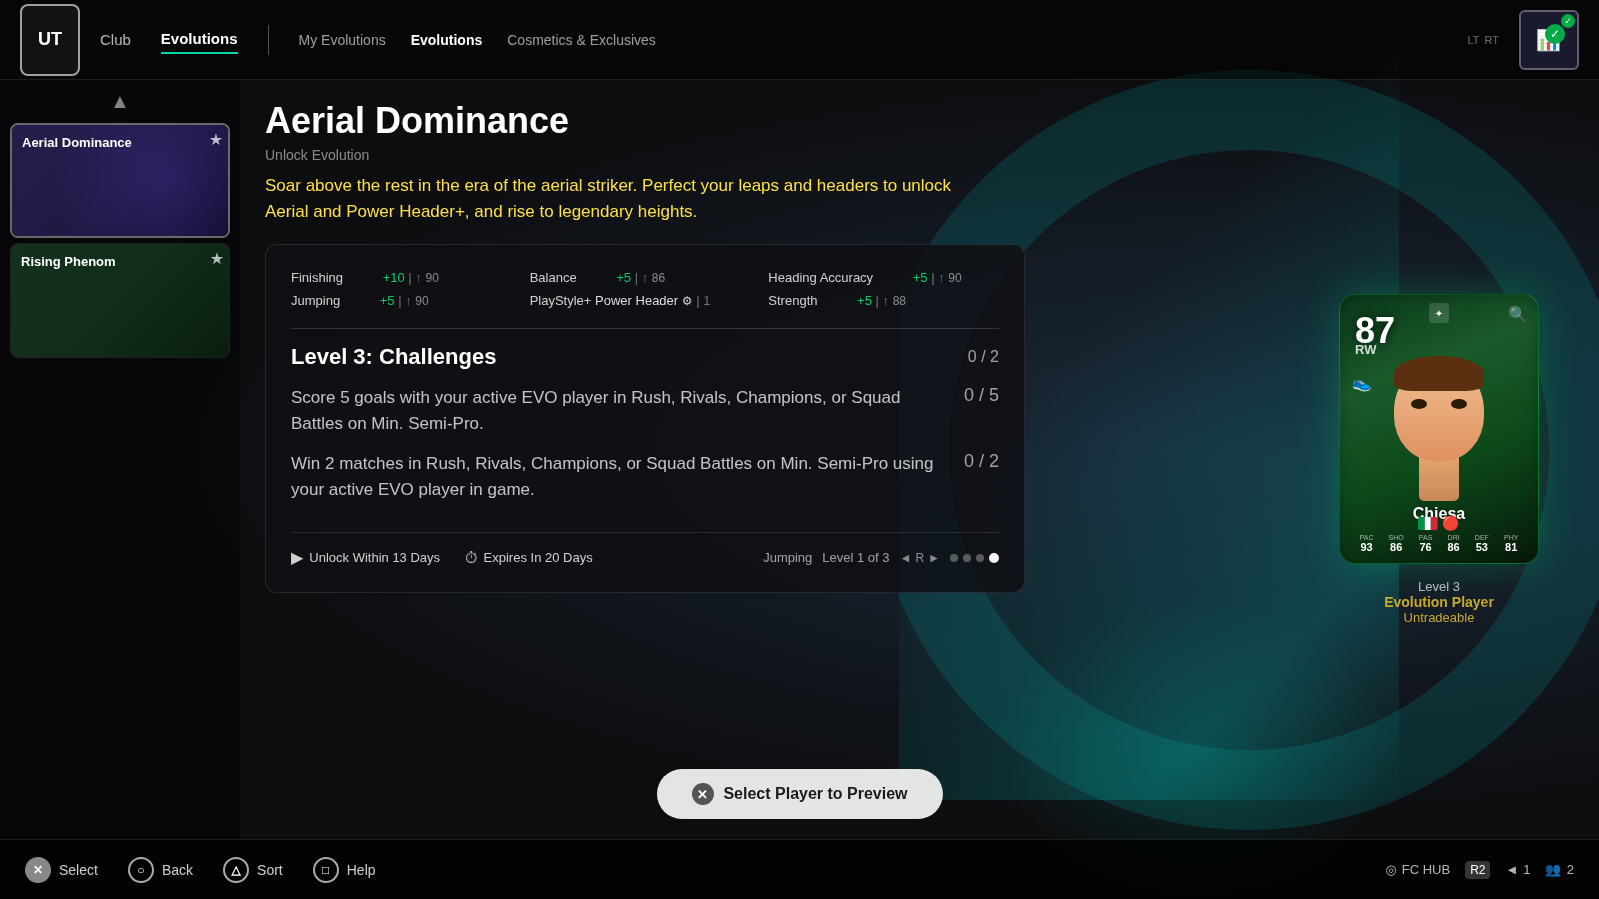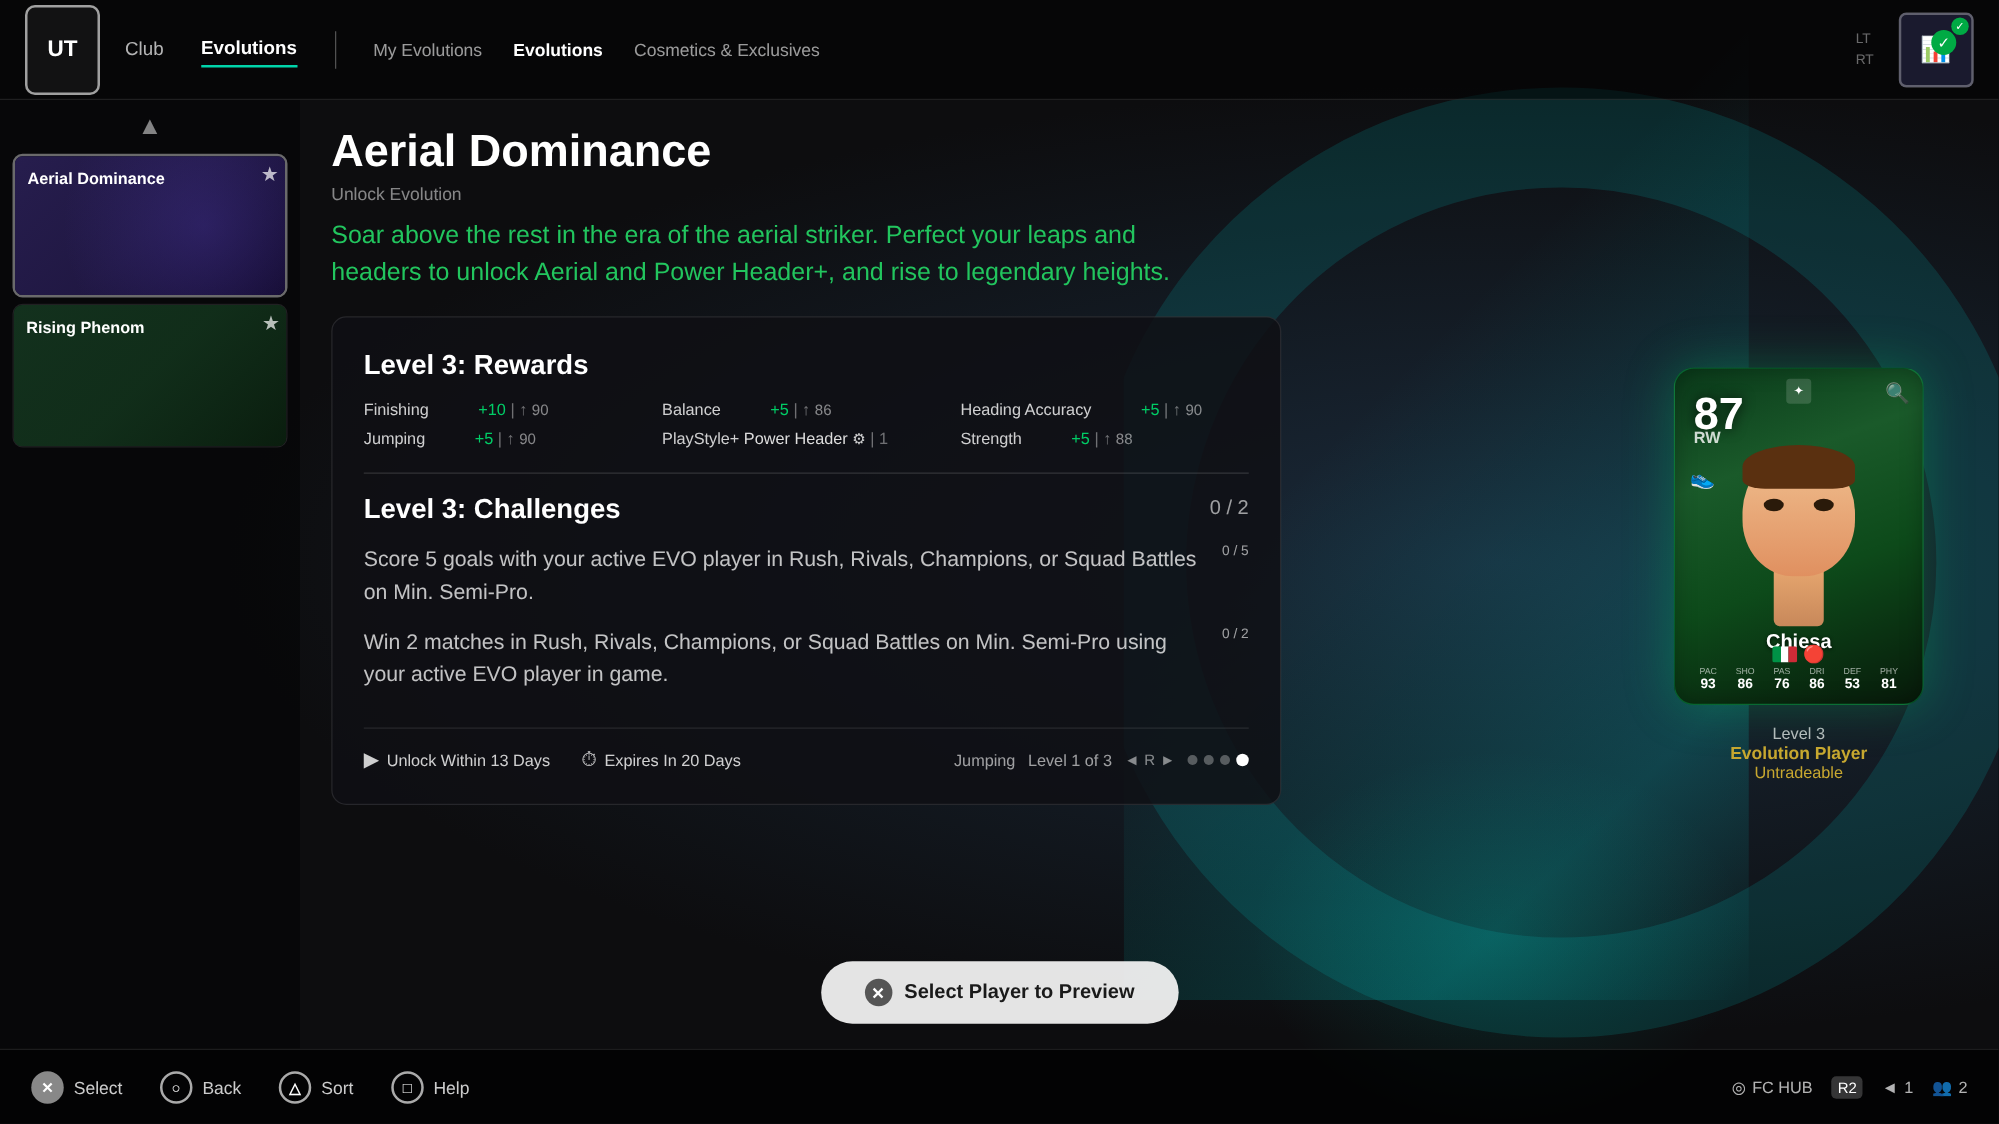--- a/index.html
+++ b/index.html
@@ -251,22 +251,22 @@
       margin-bottom: 5px;
     }
 
     .page-subtitle {
       font-size: 14px;
       color: rgba(255,255,255,0.5);
       margin-bottom: 10px;
     }
 
     .page-description {
-      font-size: 20px;
-      color: #22c55e;
+      font-size: 17px;
+      color: #fde047;
       margin-bottom: 20px;
       max-width: 720px;
       line-height: 1.5;
     }
 
     
     .evo-panel {
       background: rgba(15,15,20,0.85);
       border-radius: 12px;
       padding: 25px;
@@ -330,21 +330,21 @@
     }
 
     .challenge-text {
       font-size: 17px;
       color: rgba(255,255,255,0.75);
       line-height: 1.5;
       flex: 1;
     }
 
     .challenge-count {
-      font-size: 11px;
+      font-size: 18px;
       color: rgba(255,255,255,0.6);
       white-space: nowrap;
     }
 
     
     .panel-footer {
       display: flex;
       align-items: center;
       gap: 25px;
       margin-top: 30px;
@@ -684,21 +684,21 @@
       <div class="nav-sub-item active">
         <span>Evolutions</span>
       </div>
       <div class="nav-sub-item">
         <span>Cosmetics &amp; Exclusives</span>
       </div>
     </div>
   </div>
 
   <div class="nav-icons">
-    <div style="display:flex;gap:5px;margin-right:10px;font-size:11px;color:rgba(255,255,255,0.4);flex-direction:column;">
+    <div style="display:flex;gap:5px;margin-right:10px;font-size:11px;color:rgba(255,255,255,0.4);">
       <span>LT</span>
         <span>RT</span>
     </div>
     <div class="nav-icon-btn highlight" style="position:relative;">
       <span style="font-size:20px;">📊</span>
       <span style="position:absolute;top:2px;right:2px;width:14px;height:14px;background:#00aa44;border-radius:50%;display:flex;align-items:center;justify-content:center;font-size:9px;">✓</span>
     </div>
   </div>
 </nav>
 
@@ -723,21 +723,20 @@
     </div>
   </aside>
 
   <main class="content">
     <h1 class="page-title">Aerial Dominance</h1>
     <div class="page-subtitle">Unlock Evolution</div>
     <div class="page-description">Soar above the rest in the era of the aerial striker. Perfect your leaps and headers to unlock Aerial and Power Header+, and rise to legendary heights.</div>
 
     <div class="evo-panel">
 
-      <h2 class="evo-section-title">Level 3: Rewards</h2>
 
       <div class="rewards-grid">
 
         <div class="reward-item">
           <span>Finishing </span>
           <span class="reward-positive">+10</span>
           <span style="color:rgba(255,255,255,0.4);"> | ↑</span>
           <span class="reward-value"> 90</span>
         </div>
         <div class="reward-item">

